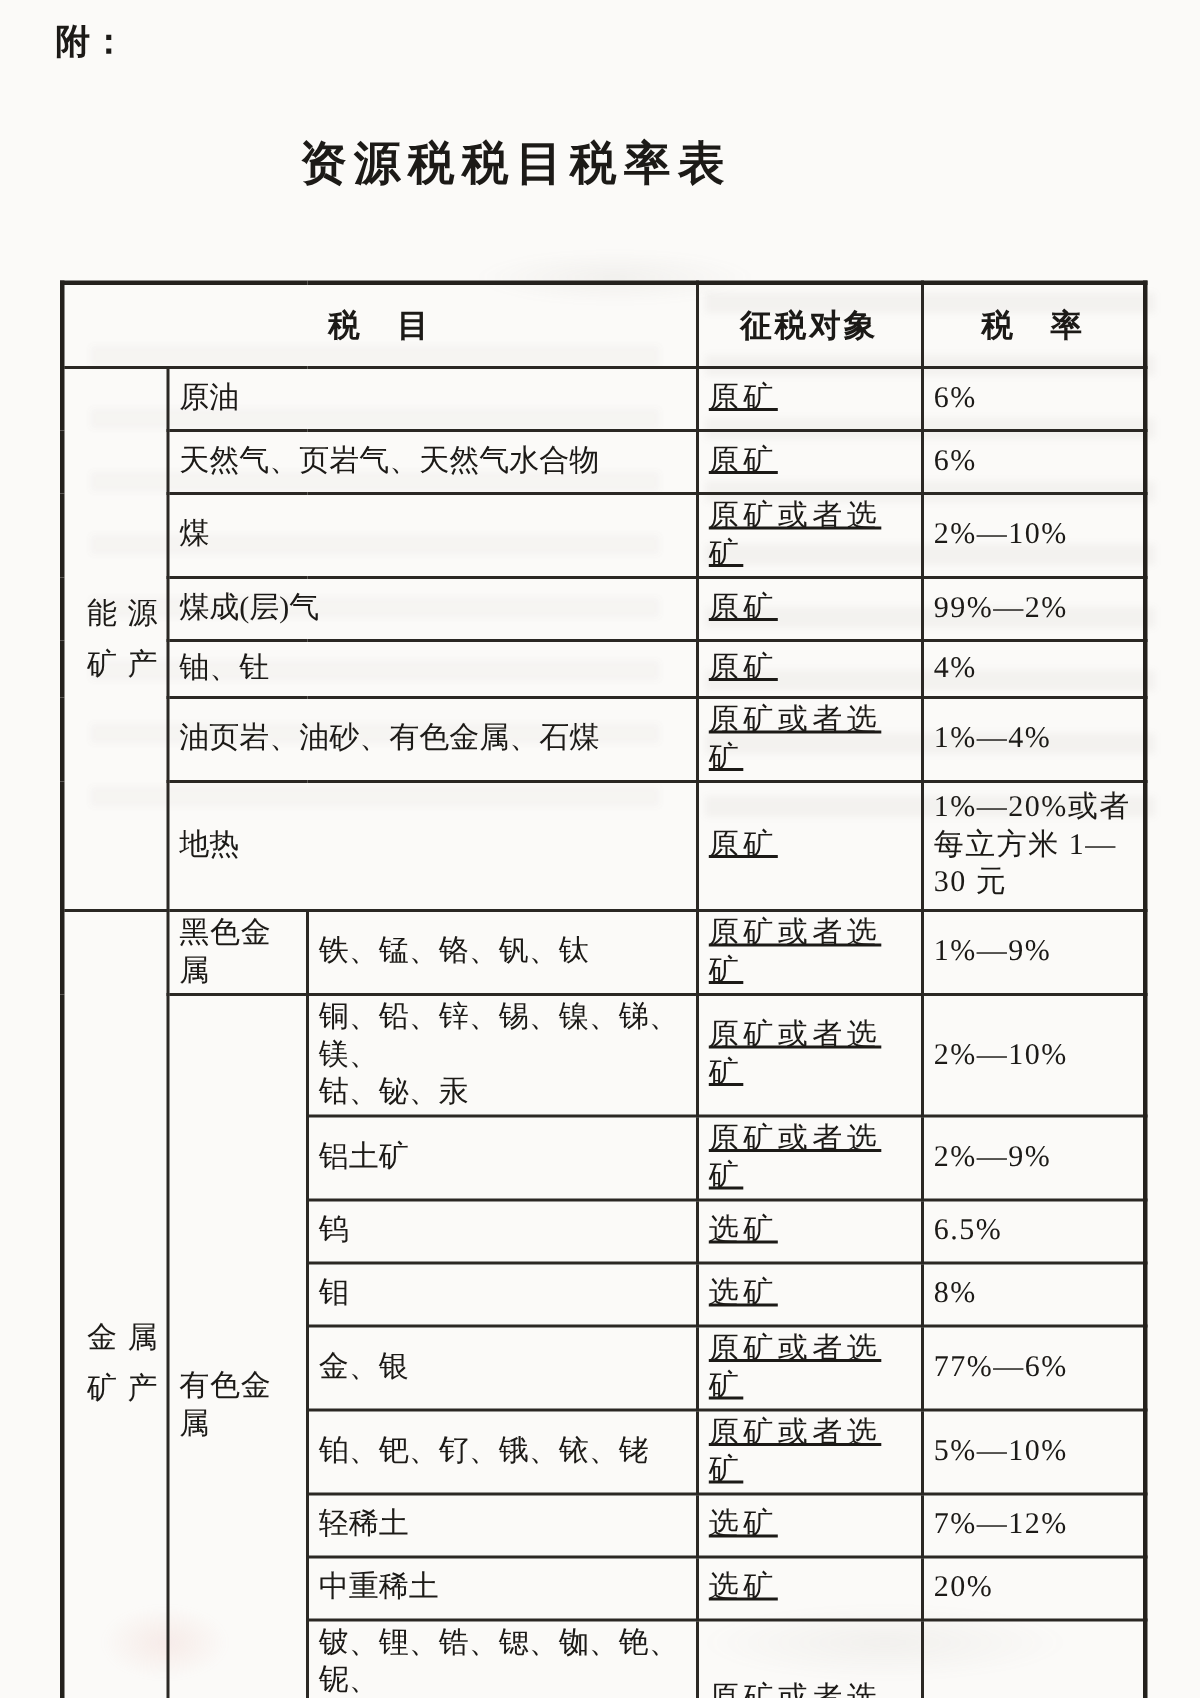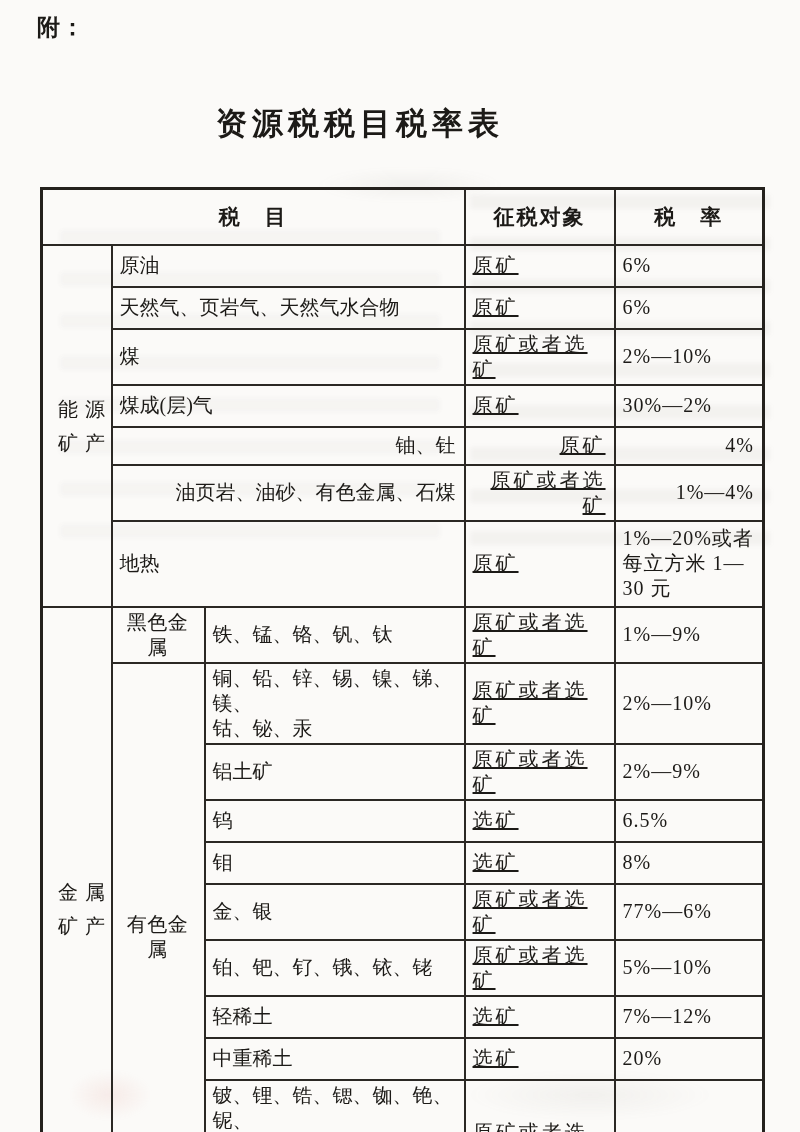--- a/index.html
+++ b/index.html
@@ -18,24 +18,23 @@
       rgba(110,105,98,0) 14px 42px);
   }
   .smudge.blob{background:radial-gradient(closest-side,rgba(225,160,150,0.16),rgba(225,160,150,0) 70%);}
   .smudge.graypatch{background:radial-gradient(closest-side,rgba(120,115,105,0.07),rgba(120,115,105,0) 72%);}
 
   .attachment{
     position:absolute;left:37px;top:12px;
     font-size:23px;font-weight:700;letter-spacing:1px;
   }
   .doc-title{
-    position:absolute;left:0;top:103px;width:688px;
+    position:absolute;left:0;top:88px;width:688px;
     text-align:center;font-size:31px;font-weight:700;letter-spacing:5px;
     margin:0;
-    padding-left:16px;
   }
 
   table.tax{
     position:absolute;left:40px;top:187px;
     width:722px;border-collapse:collapse;table-layout:fixed;
     border:3px solid #24211d;
     font-size:20px;line-height:1.25;
   }
   table.tax col.c-cat{width:70px;}
   table.tax col.c-sub{width:93px;}
@@ -48,34 +47,34 @@
     vertical-align:middle;
     white-space:pre-line;
     overflow:hidden;
   }
   table.tax th{
     font-size:21px;font-weight:700;text-align:center;
     letter-spacing:2px;padding:4px 2px;
   }
   tr.rh-44{height:56px;}
   tr.rh-42{height:42px;}
-  tr.rh-38{height:38px;text-align:right;}
+  tr.rh-38{height:38px;}
   tr.rh-70{height:70px;}
   tr.rh-86{height:86px;}
   tr.rh-88{height:88px;}
   td.cat{
     text-align:center;padding:2px 2px;
   }
   td.cat span{
     display:inline-block;width:62px;
     letter-spacing:7px;line-height:1.7;text-align:right;
     font-size:20px;
   }
   td.sub{
-    text-align:center;padding:2px 1px;letter-spacing:0.5px;font-size:20px;margin-left:16px;
+    text-align:left;padding:2px 1px;letter-spacing:0.5px;font-size:20px;margin-left:16px;
   }
   td.obj{letter-spacing:3px;padding-left:7px;text-decoration:underline;}
   td.rate{letter-spacing:1px;padding-left:6px;}
 </style>
 </head>
 <body>
 
 <div class="smudge streaks" style="left:470px;top:195px;width:300px;height:370px;"></div>
 <div class="smudge streaks" style="left:60px;top:230px;width:380px;height:330px;opacity:.7;"></div>
 <div class="smudge graypatch" style="left:280px;top:160px;width:260px;height:50px;"></div>
@@ -113,21 +112,21 @@
       <td class="rate">6%</td>
     </tr>
     <tr class="rh-42">
       <td colspan="2">煤</td>
       <td class="obj">原矿或者选矿</td>
       <td class="rate">2%—10%</td>
     </tr>
     <tr class="rh-42">
       <td colspan="2">煤成(层)气</td>
       <td class="obj">原矿</td>
-      <td class="rate">30%—2%</td>
+      <td class="rate">99%—2%</td>
     </tr>
     <tr class="rh-38">
       <td colspan="2">铀、钍</td>
       <td class="obj">原矿</td>
       <td class="rate">4%</td>
     </tr>
     <tr class="rh-38">
       <td colspan="2">油页岩、油砂、有色金属、石煤</td>
       <td class="obj">原矿或者选矿</td>
       <td class="rate">1%—4%</td>

